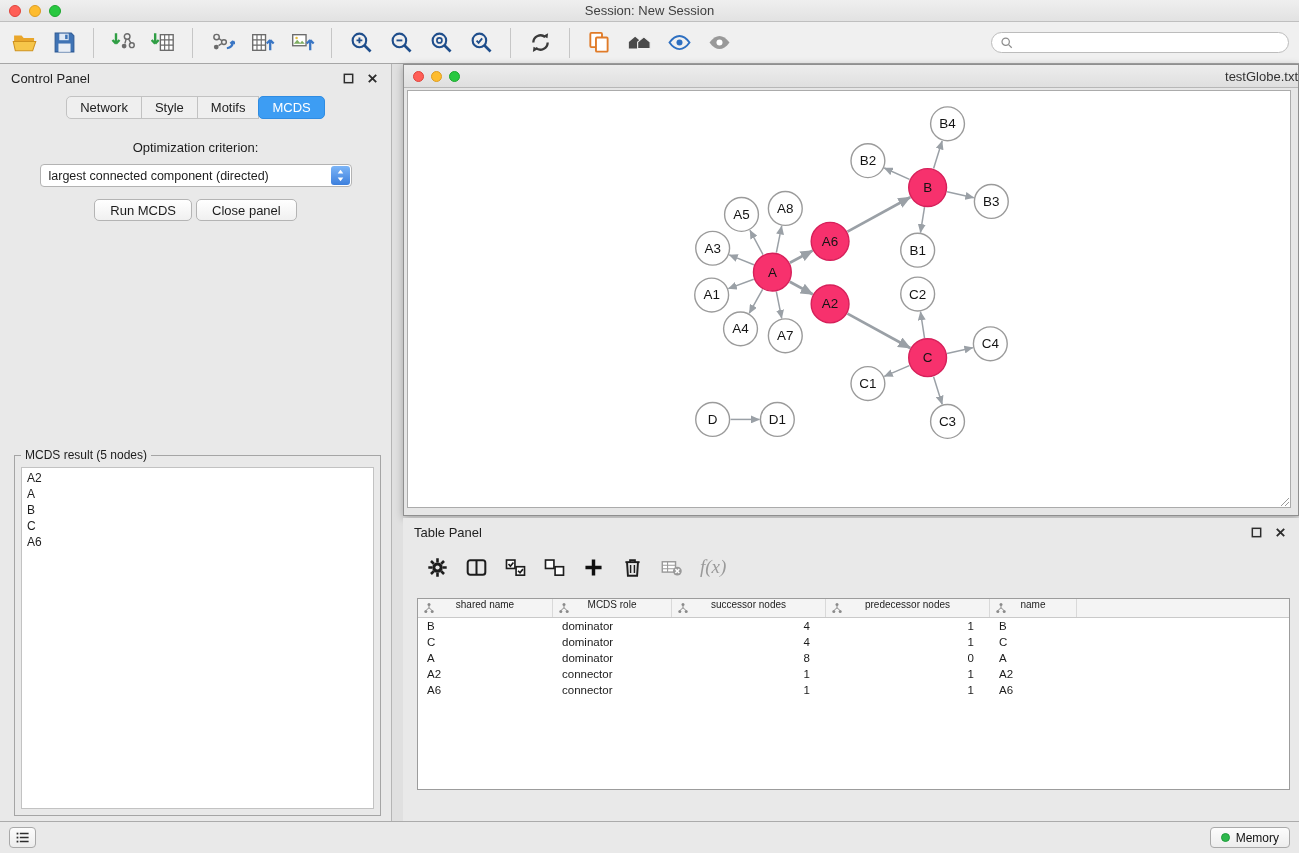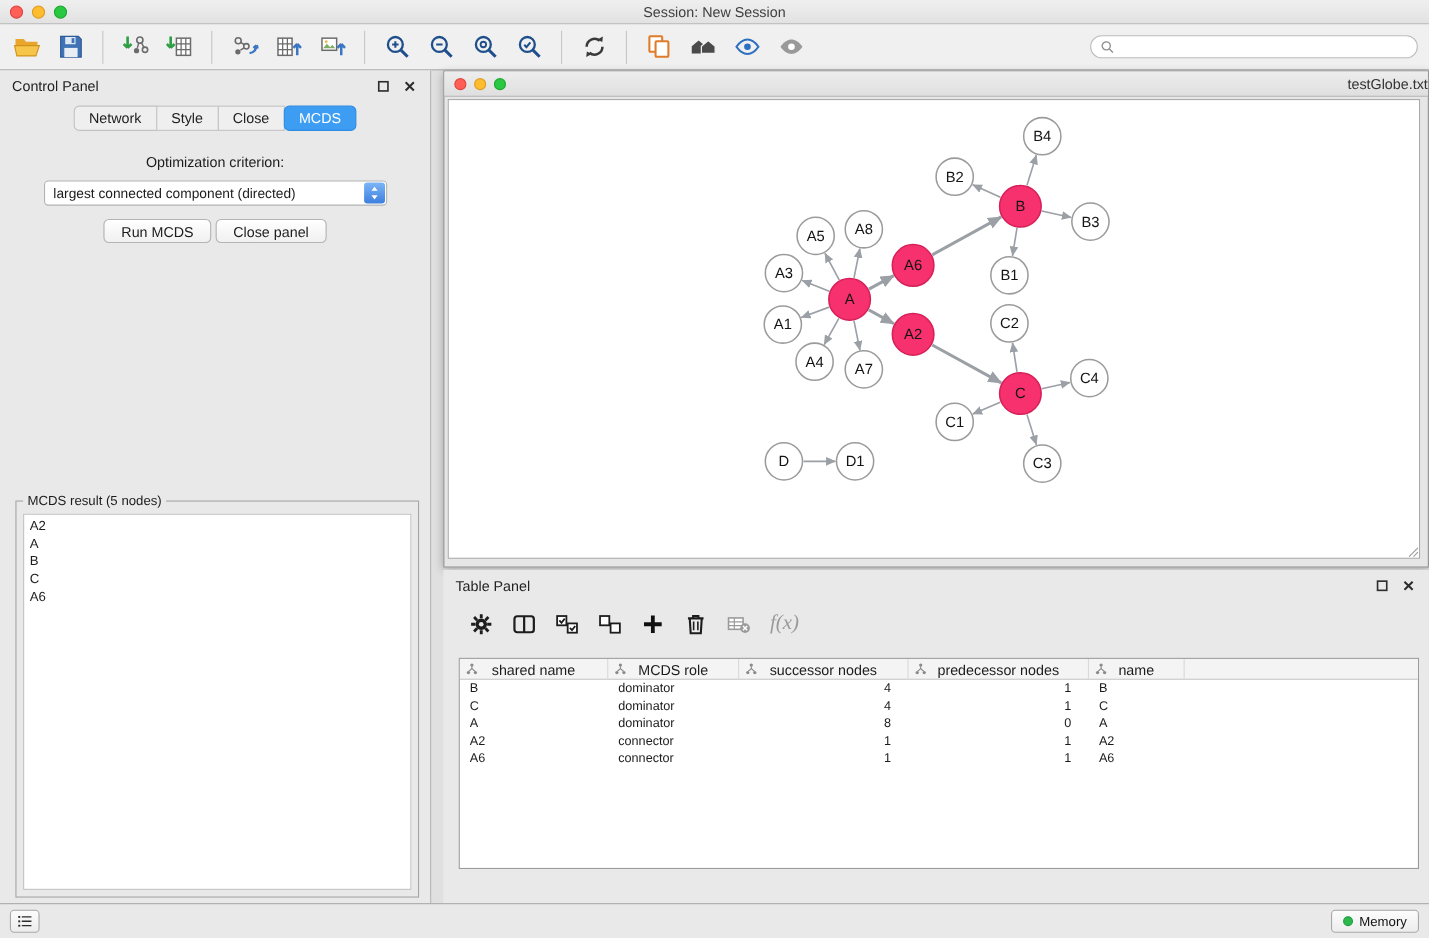--- a/index.html
+++ b/index.html
@@ -58,21 +58,21 @@
 .resize-corner{position:absolute;right:0;bottom:0;width:13px;height:13px}
 .resize-corner svg{width:13px;height:13px;display:block}
 
 .table-panel{position:absolute;left:403px;top:518px;width:896px;bottom:32px;background:#e9e9e9}
 .tp-toolbar{display:flex;align-items:center;padding-left:16px;height:42px;gap:2px}
 .tp-btn{width:37px;height:32px;border:0;background:transparent;display:flex;align-items:center;justify-content:center;cursor:pointer}
 .tp-btn svg{width:23px;height:23px}
 .fx-label{font-family:"Liberation Serif",serif;font-style:italic;font-size:19px;color:#9a9a9a;margin-left:8px;cursor:pointer}
 .data-table{position:absolute;left:14px;right:9px;top:80px;height:192px;background:#fff;border:1px solid #9c9c9c;overflow:hidden}
 .thead{display:grid;background:#f4f4f4;border-bottom:1px solid #c9c9c9;height:19px}
-.th{position:relative;font-size:13px;color:#1c1c1c;display:flex;align-items:flex-end;justify-content:center;border-right:1px solid #d9d9d9}
+.th{position:relative;font-size:10px;color:#1c1c1c;display:flex;align-items:flex-start;justify-content:center;border-right:1px solid #d9d9d9}
 .th.th-empty{border-right:none}
 .th .attr-ic{position:absolute;left:5px;top:3px;width:12px;height:12px}
 .th .attr-ic svg{width:12px;height:12px;display:block}
 .tr{display:grid;height:16px}
 .td{font-size:11.5px;line-height:16px;white-space:nowrap;overflow:hidden}
 .td.left{padding-left:9px;text-align:left}
 .td.right{padding-right:16px;text-align:right}
 .table-tabs{position:absolute;bottom:9px;left:0;right:0;display:flex;justify-content:center}
 .bottom-tab{font-size:12.5px;font-family:inherit;padding:2px 12px;background:#fff;border:1px solid #c2c2c2;margin-left:-1px;cursor:pointer;color:#111}
 .bottom-tab:first-child{border-radius:4px 0 0 4px;margin-left:0}
@@ -256,21 +256,21 @@
         <button class="panel-icon-btn">
             <svg viewBox="0 0 14 14">
               <path d="M3 3l8 8M11 3l-8 8" stroke="#2d2d2d" stroke-width="2"></path>
             </svg>
           </button>
       </span>
     </div>
     <div class="cp-tabs">
         <button class="cp-tab">Network</button>
         <button class="cp-tab">Style</button>
-        <button class="cp-tab">Close</button>
+        <button class="cp-tab">Motifs</button>
         <button class="cp-tab active">MCDS</button>
       </div>
     <div class="opt-label">Optimization criterion:</div>
     <div class="dropdown">
       <span class="dropdown-value">largest connected component (directed)</span>
       <span class="dropdown-stepper">
           <svg viewBox="0 0 10 16">
             <path d="M5 1.6l3.1 4.2H1.9z" fill="#fff"></path>
             <path d="M5 14.4l-3.1-4.2h6.2z" fill="#fff"></path>
           </svg>

